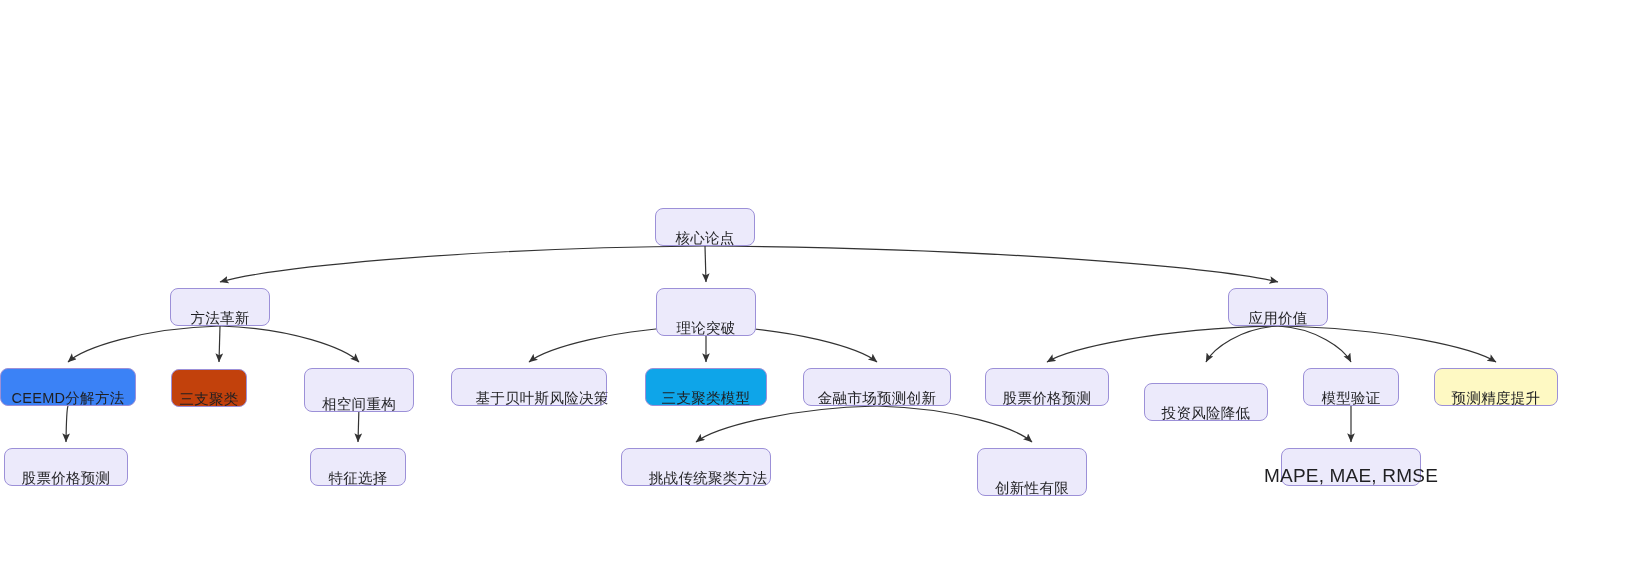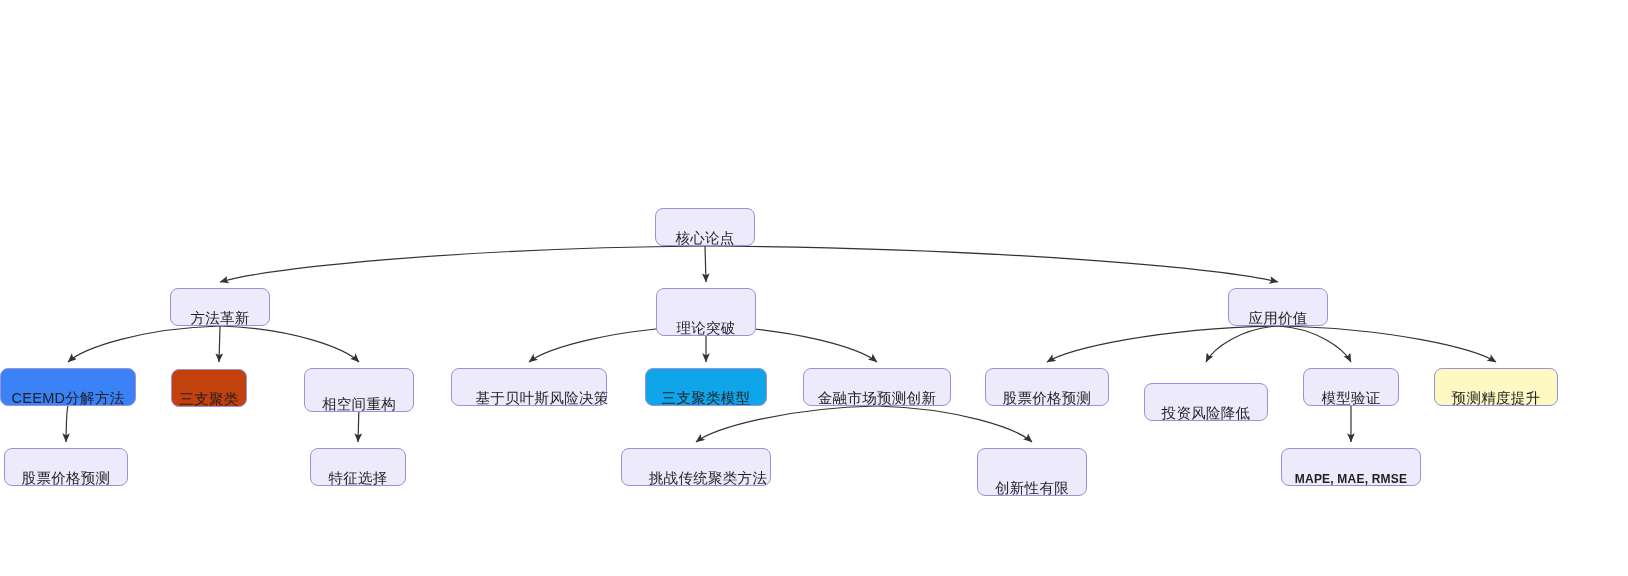--- a/index.html
+++ b/index.html
@@ -16,21 +16,21 @@
     background:#ECEAFB;
     border:1px solid #9C90D8;
     border-radius:8px;
     display:flex;align-items:flex-end;justify-content:center;
     color:#1f1f22;
     font-size:14.5px;
     line-height:1;
     white-space:nowrap;
     letter-spacing:0.3px;
   }
-  .node.latin{font-size:12px;letter-spacing:0.2px;font-weight:bold;}
+  .node.latin{font-size:19px;letter-spacing:0.2px;}
 </style>
 </head>
 <body>
 
 <div id="diagram">
   <svg id="edges" viewBox="0 0 1628 576" xmlns="http://www.w3.org/2000/svg">
     <defs>
       <marker id="arrowhead" markerWidth="9" markerHeight="9" refX="7.2" refY="3.2" orient="auto" markerUnits="strokeWidth">
         <path d="M0,0 L7.5,3.2 L0,6.4 L1.6,3.2 z" fill="#333333"></path>
       </marker>

